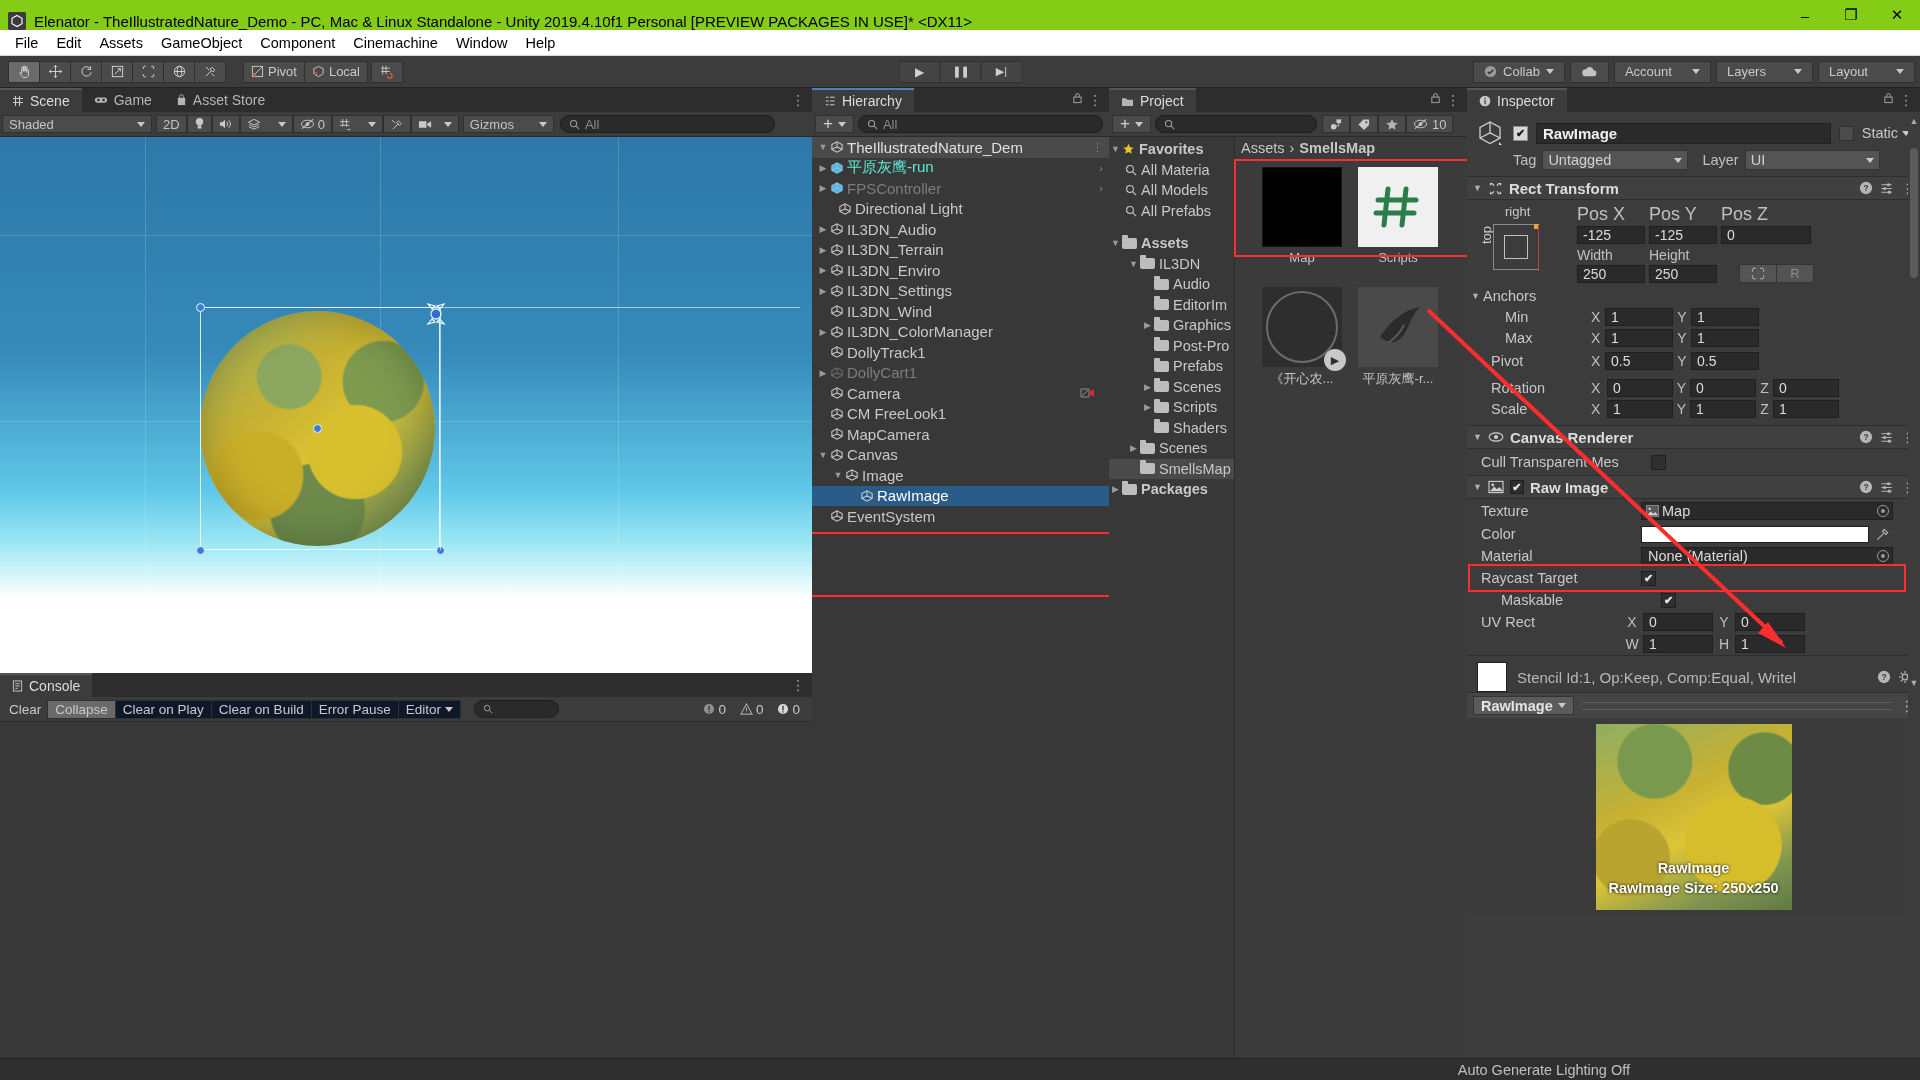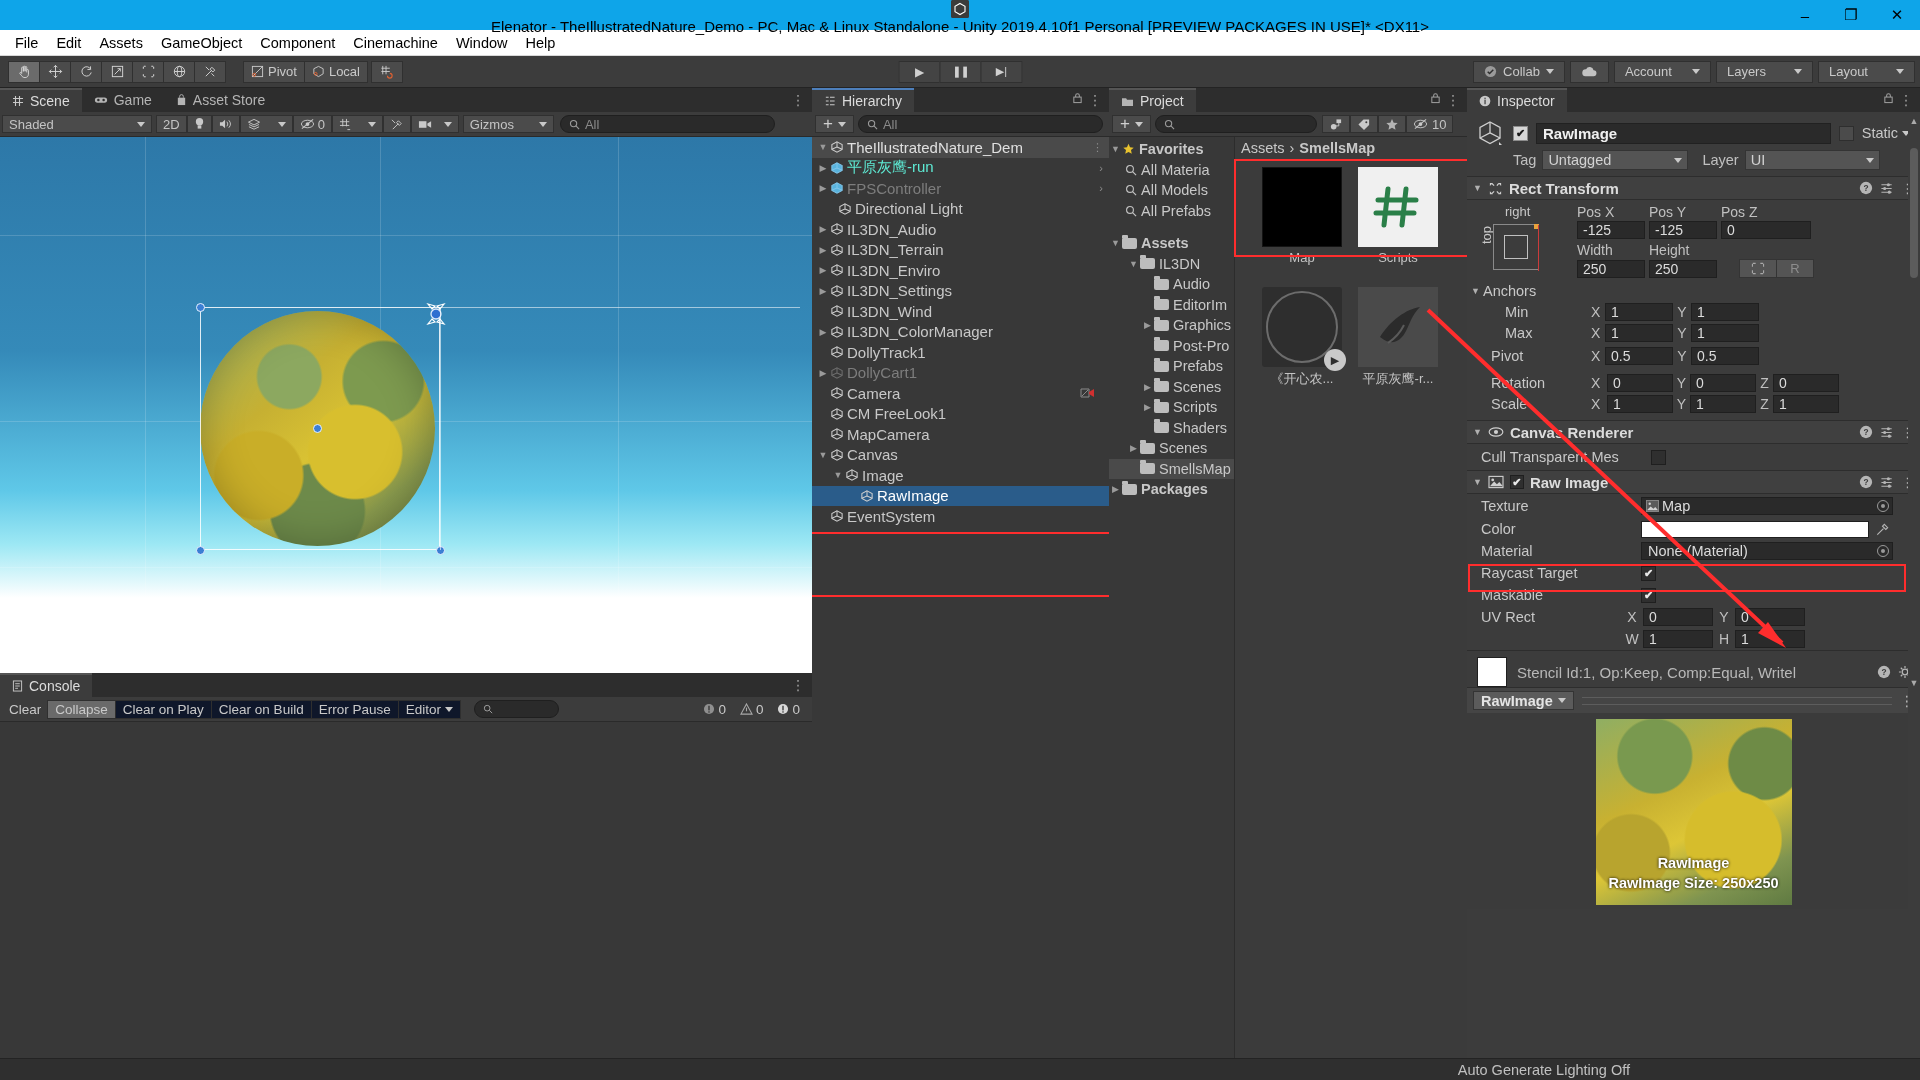--- a/index.html
+++ b/index.html
@@ -6,22 +6,22 @@
   html,body { width:1920px; height:1080px; overflow:hidden; }
   body {
     font-family: "Liberation Sans", sans-serif;
     font-size: 15px;
     background:#383838;
     color:#c8c8c8;
     -webkit-font-smoothing: antialiased;
   }
   
   #titlebar {
-    height:30px; background:#0ea5e9; color:#000000;
-    display:flex; align-items:center; position:relative;flex-direction:column;
+    height:30px; background:#84cc16; color:#000000;
+    display:flex; align-items:flex-end; position:relative;
   }
   #titlebar .app-icon {
     width:18px;height:18px;margin-left:8px;margin-right:8px;
     background:#3b3b3b;color:#fff;font-size:10px;line-height:18px;text-align:center;
     border-radius:2px;
   }
   #titlebar .title-text { font-size:15px; color:#000; white-space:nowrap; }
   #titlebar .wincontrols { position:absolute; right:0; top:0; height:30px; display:flex; }
   #titlebar .wincontrols div {
     width:46px;height:30px;display:flex;align-items:center;justify-content:center;
@@ -1071,21 +1071,21 @@
         <div style="width:110px;position:relative;">
           <div style="position:absolute;left:38px;top:0;font-size:13px;color:#c8c8c8;">right</div>
           <div style="position:absolute;left:12px;top:40px;font-size:13px;color:#c8c8c8;transform:rotate(-90deg);transform-origin:left top;">top</div>
           <div style="position:absolute;left:26px;top:20px;width:46px;height:46px;border:1px solid #8a8a8a;">
             <div style="position:absolute;left:10px;top:10px;width:24px;height:24px;border:1px solid #c0c0c0;"></div>
             <div style="position:absolute;right:-1px;top:-1px;width:5px;height:5px;background:#e8a33d;"></div>
             <div style="position:absolute;right:-1px;top:0;width:1px;height:46px;background:#cc3b3b;"></div>
           </div>
         </div>
         <div style="flex:1;padding-right:16px;">
-          <div style="display:flex;gap:4px;font-size:14px;color:#c0c0c0;">
+          <div style="display:flex;gap:4px;font-size:18px;color:#c0c0c0;">
             <span style="width:68px;">Pos X</span>
             <span style="width:68px;">Pos Y</span>
             <span style="width:68px;">Pos Z</span>
           </div>
           <div style="display:flex;gap:4px;margin-top:1px;">
             <div class="fval" style="width:68px;">-125</div>
             <div class="fval" style="width:68px;">-125</div>
             <div class="fval" style="width:90px;">0</div>
           </div>
           <div style="display:flex;gap:4px;font-size:14px;color:#c0c0c0;margin-top:3px;">
@@ -1245,21 +1245,21 @@
           <span class="dotsel">
               <i></i>
             </span>
         </div>
       </div>
       <div class="frow" style="height:22px;">
         <span class="flabel" style="width:160px;">Raycast Target</span>
         <div class="chk dark">✔</div>
       </div>
       <div class="frow" style="height:22px;">
-        <span class="flabel" style="width:160px;">Maskable</span>
+        <span class="flabel" style="width:160px;margin-left:20px;">Maskable</span>
         <div class="chk dark">✔</div>
       </div>
       <div class="frow" style="height:22px;">
         <span class="flabel" style="width:140px;">UV Rect</span>
         <span style="width:22px;text-align:center;font-size:14px;color:#c0c0c0;">X</span>
         <div class="fval" style="width:70px;">0</div>
         <span style="width:22px;text-align:center;font-size:14px;color:#c0c0c0;">Y</span>
         <div class="fval" style="width:70px;">0</div>
       </div>
       <div class="frow" style="height:22px;">

